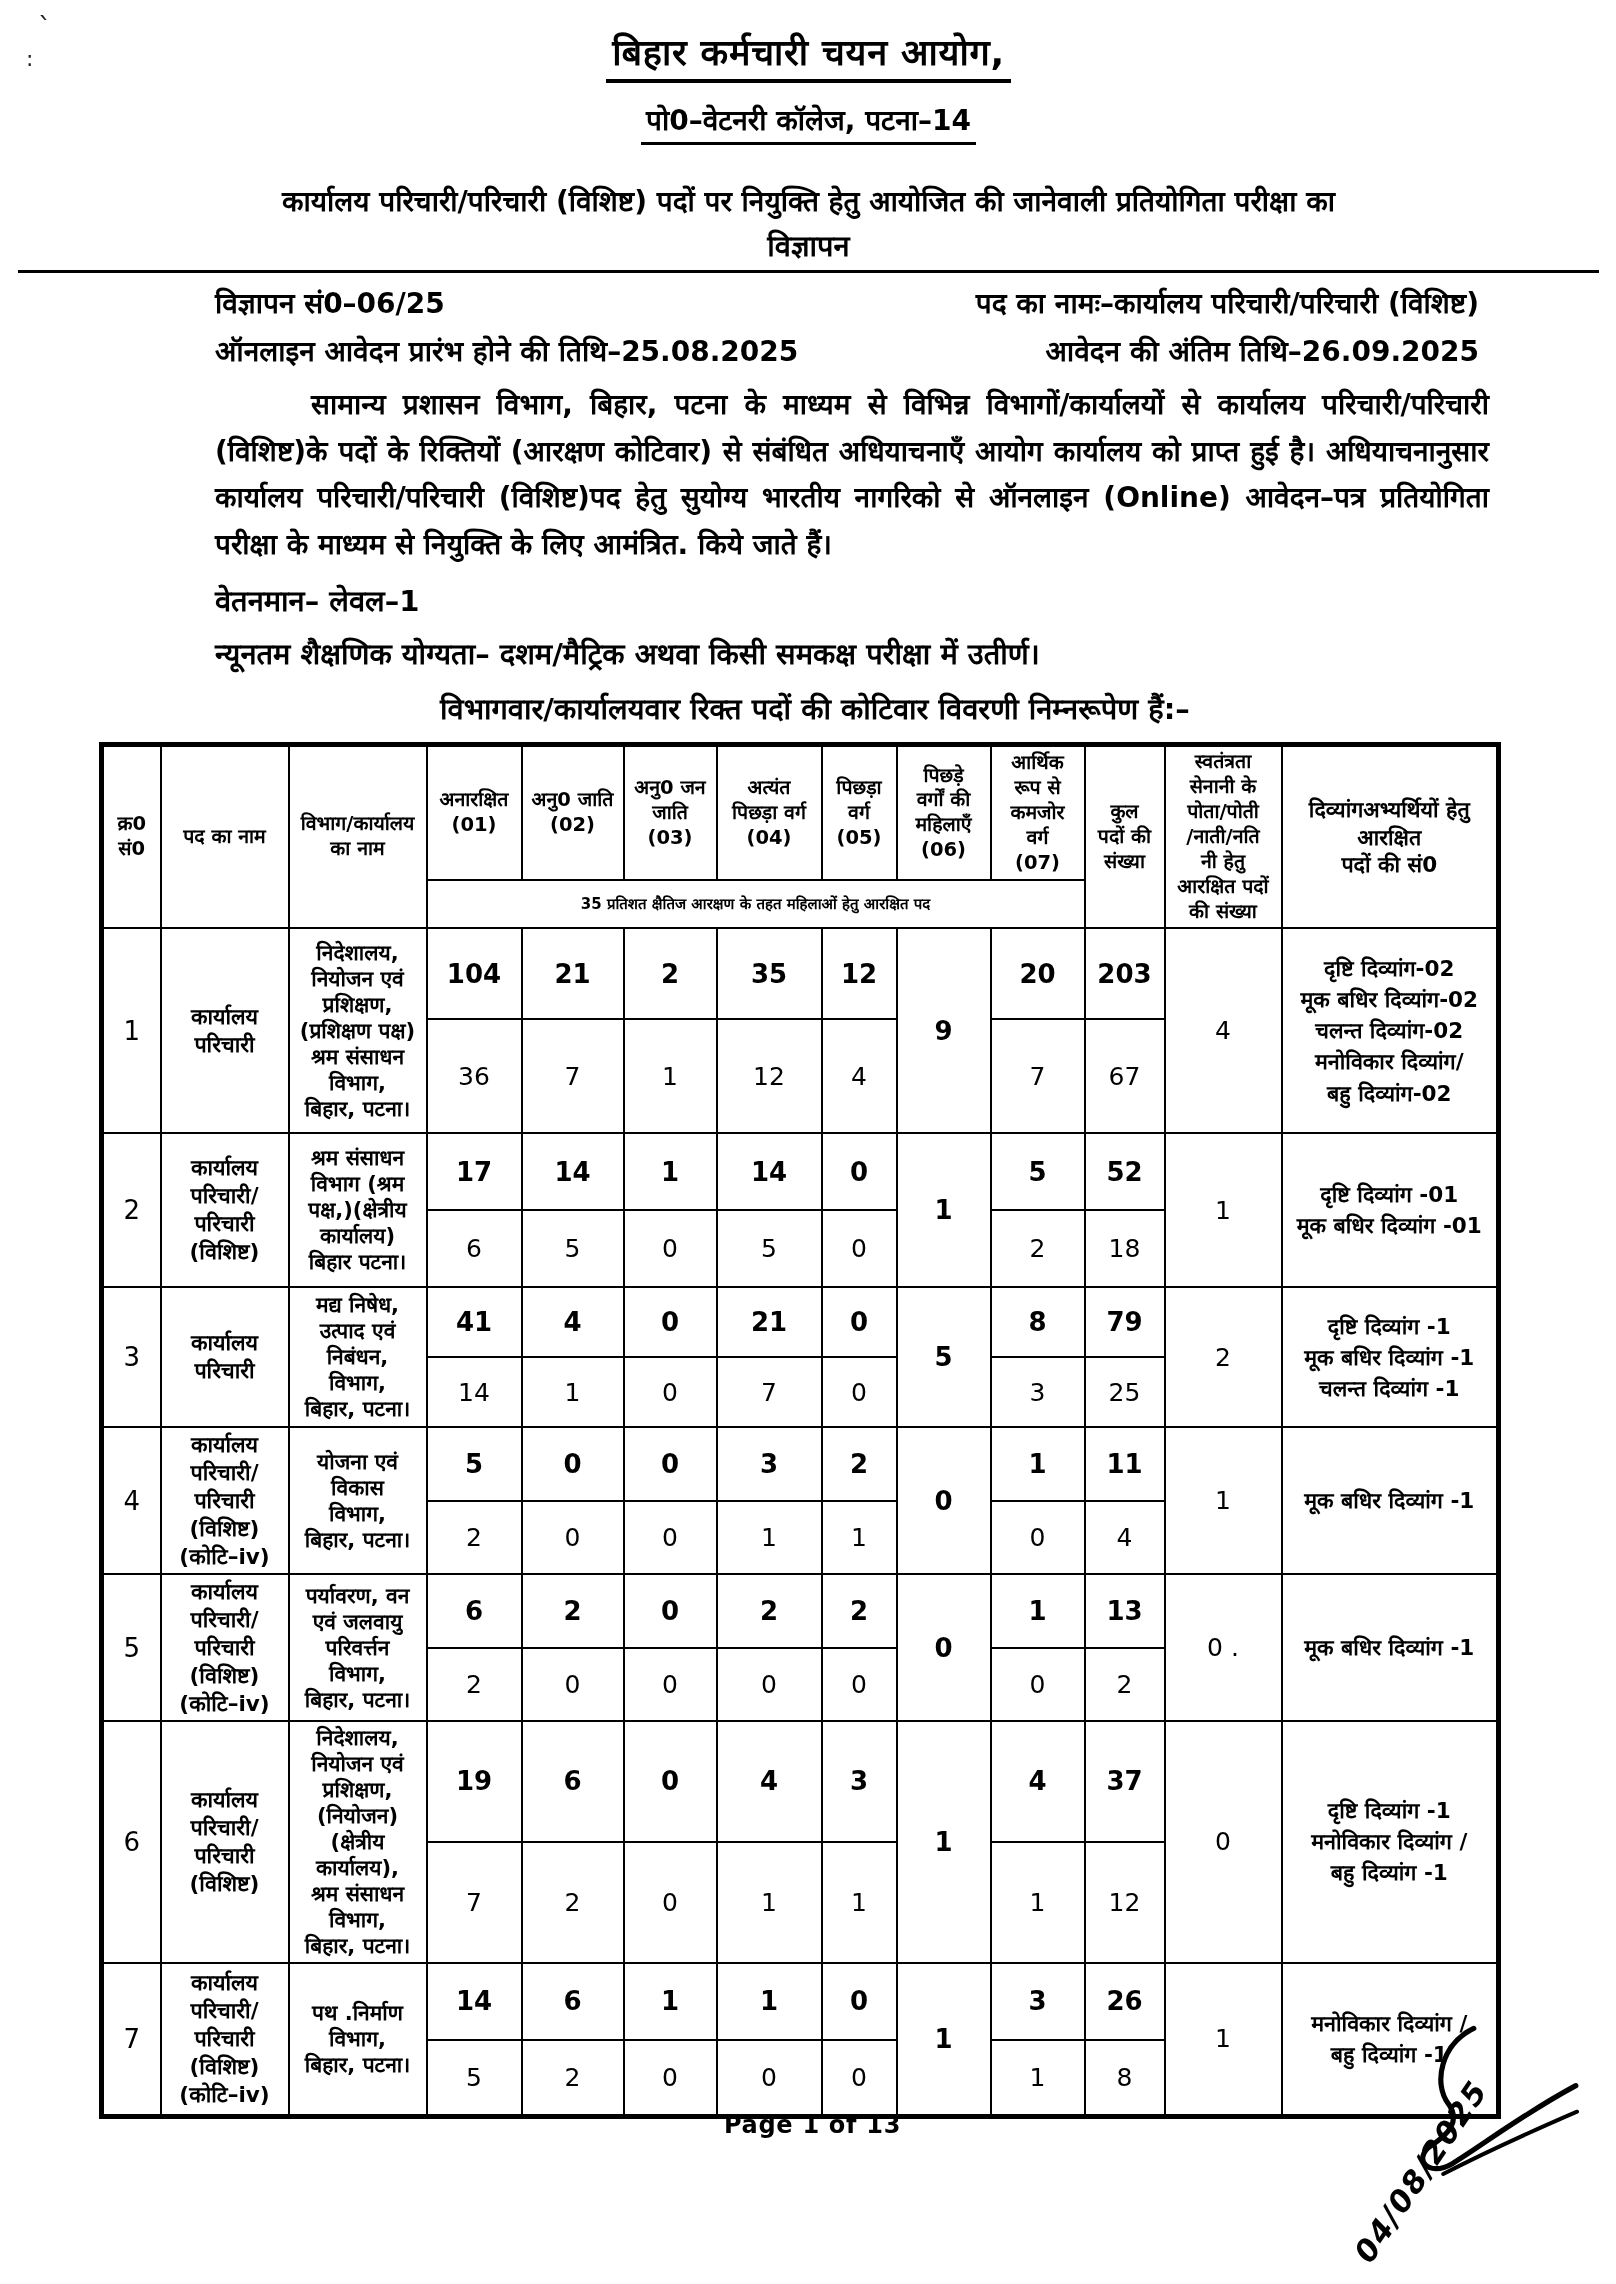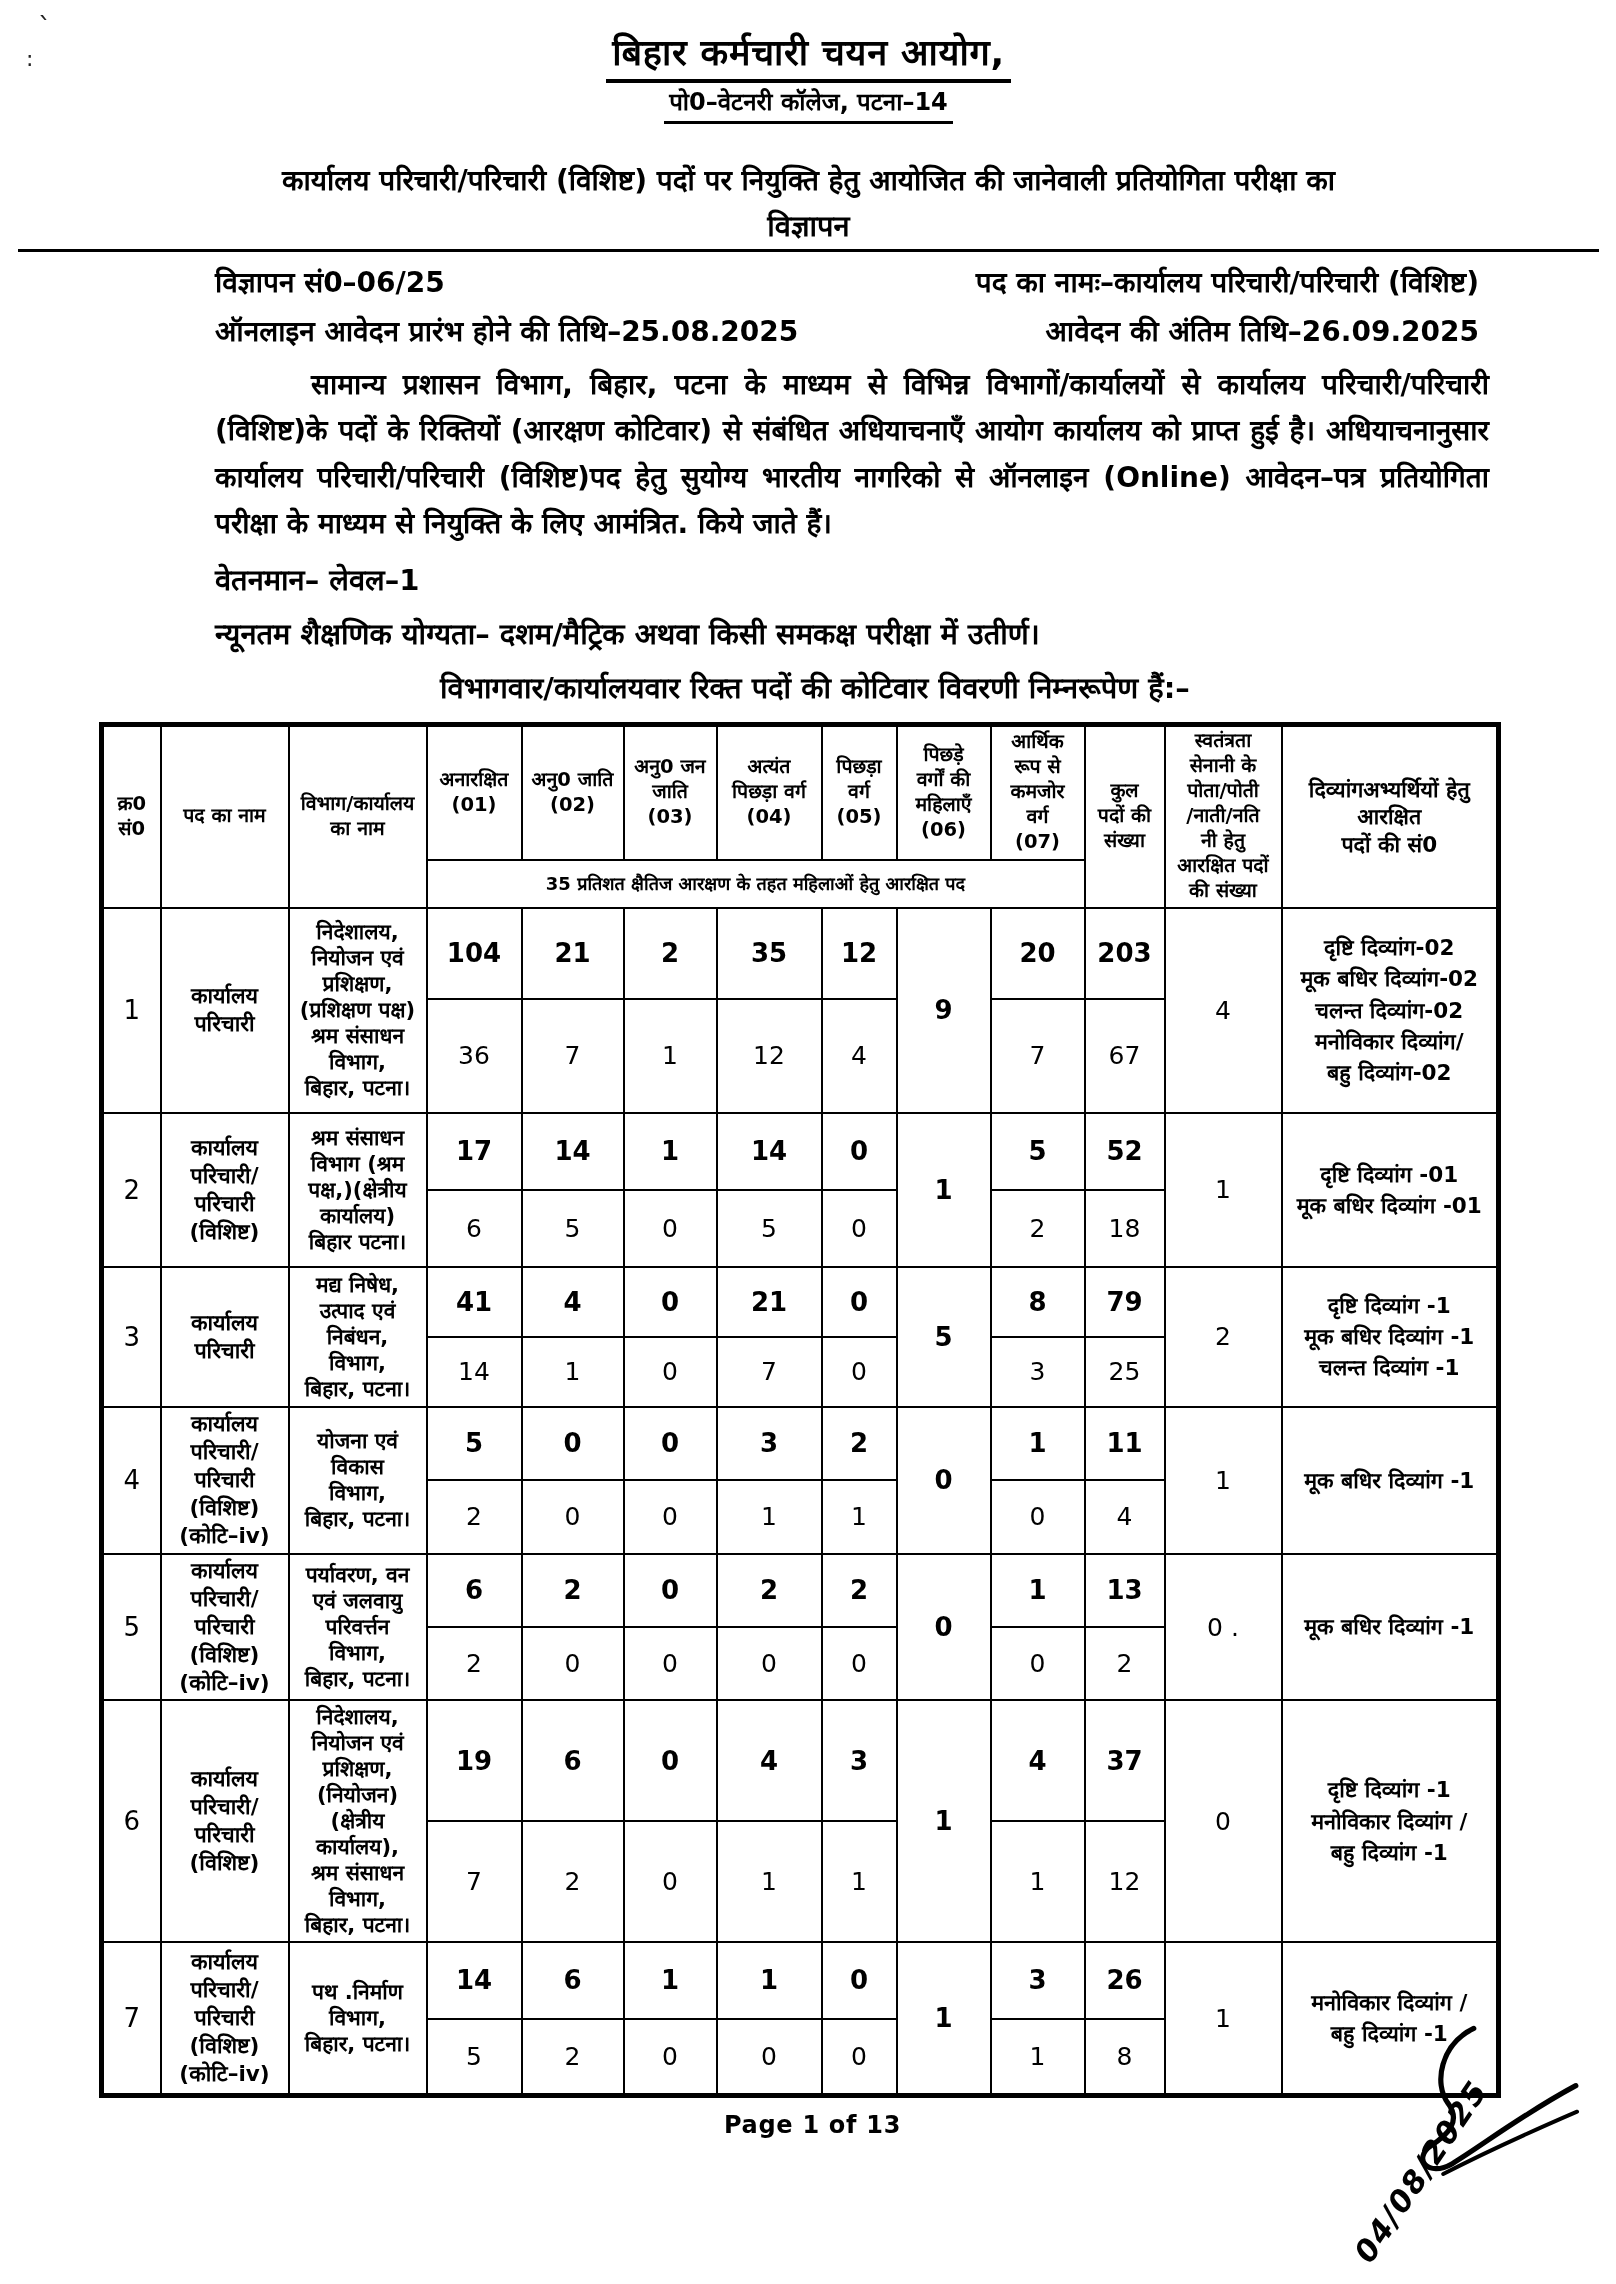--- a/index.html
+++ b/index.html
@@ -12,21 +12,21 @@
     font-family:"DejaVu Sans", sans-serif;
     font-weight:bold;
     overflow:hidden;
   }
   .artifact{position:absolute;font-weight:normal;color:#222;}
   .artifact-tick{left:38px;top:11.7px;font-size:27px;}
   .artifact-colon{left:26px;top:46px;font-size:22px;}
 
   .titles{text-align:center;padding-top:32px;line-height:1.15;}
   .title1{display:inline-block;font-size:36px;border-bottom:4.6px solid #000;padding:0 6.5px 5.2px 6.5px;letter-spacing:0.7px;}
-  .title2{display:inline-block;font-size:24px;border-bottom:3.9px solid #000;padding:0 5.2px 5.2px 5.2px;margin-top:6px;}
+  .title2{display:inline-block;font-size:28px;border-bottom:3.9px solid #000;padding:0 5.2px 5.2px 5.2px;margin-top:22px;}
 
   .subtitle1{margin-top:36px;text-align:center;font-size:28px;padding:0 130px;}
   .subtitle2{text-align:center;font-size:29px;margin-top:6.5px;}
   .rule{border-top:3.9px solid #000;margin:5.2px 18px 0 18px;}
 
   .info-row{display:flex;justify-content:space-between;padding:0 138px 0 215px;font-size:28px;margin-top:10.4px;}
   .para{padding:0 128px 0 215px;font-size:28px;line-height:1.66;text-align:justify;text-indent:96px;margin-top:13px;}
   .pay{padding-left:215px;font-size:29px;margin-top:11.7px;}
   .qual{padding-left:215px;font-size:29px;margin-top:14.3px;}
   .table-intro{padding-left:440px;font-size:29px;margin-top:15.6px;}
@@ -41,21 +41,21 @@
   table.vacancy th, table.vacancy td{
     border:2.6px solid #000;
     text-align:center;
     vertical-align:middle;
     white-space:pre-line;
     padding:2.6px 1.3px;
     overflow:hidden;
   }
   thead th{font-size:19.5px;font-weight:bold;line-height:1.28;}
   th.hdr-disability{font-size:21.5px;}
-  th.subheader-cell{font-size:18px;height:40px;}
+  th.subheader-cell{font-size:15px;height:40px;}
   td.sn{font-size:26px;font-weight:normal;}
   td.post{font-size:21.5px;line-height:1.3;}
   td.dept{font-size:21px;line-height:1.24;}
   td.num1{font-size:26px;font-weight:bold;}
   td.num2{font-size:25px;font-weight:normal;}
   td.women{font-size:26px;font-weight:bold;}
   td.ff{font-size:25px;font-weight:normal;}
   td.disability{font-size:21.5px;line-height:1.45;}
 
   .page-num{position:absolute;left:8px;right:0;top:2111px;text-align:center;font-size:24px;font-weight:600;letter-spacing:0.7px;}

